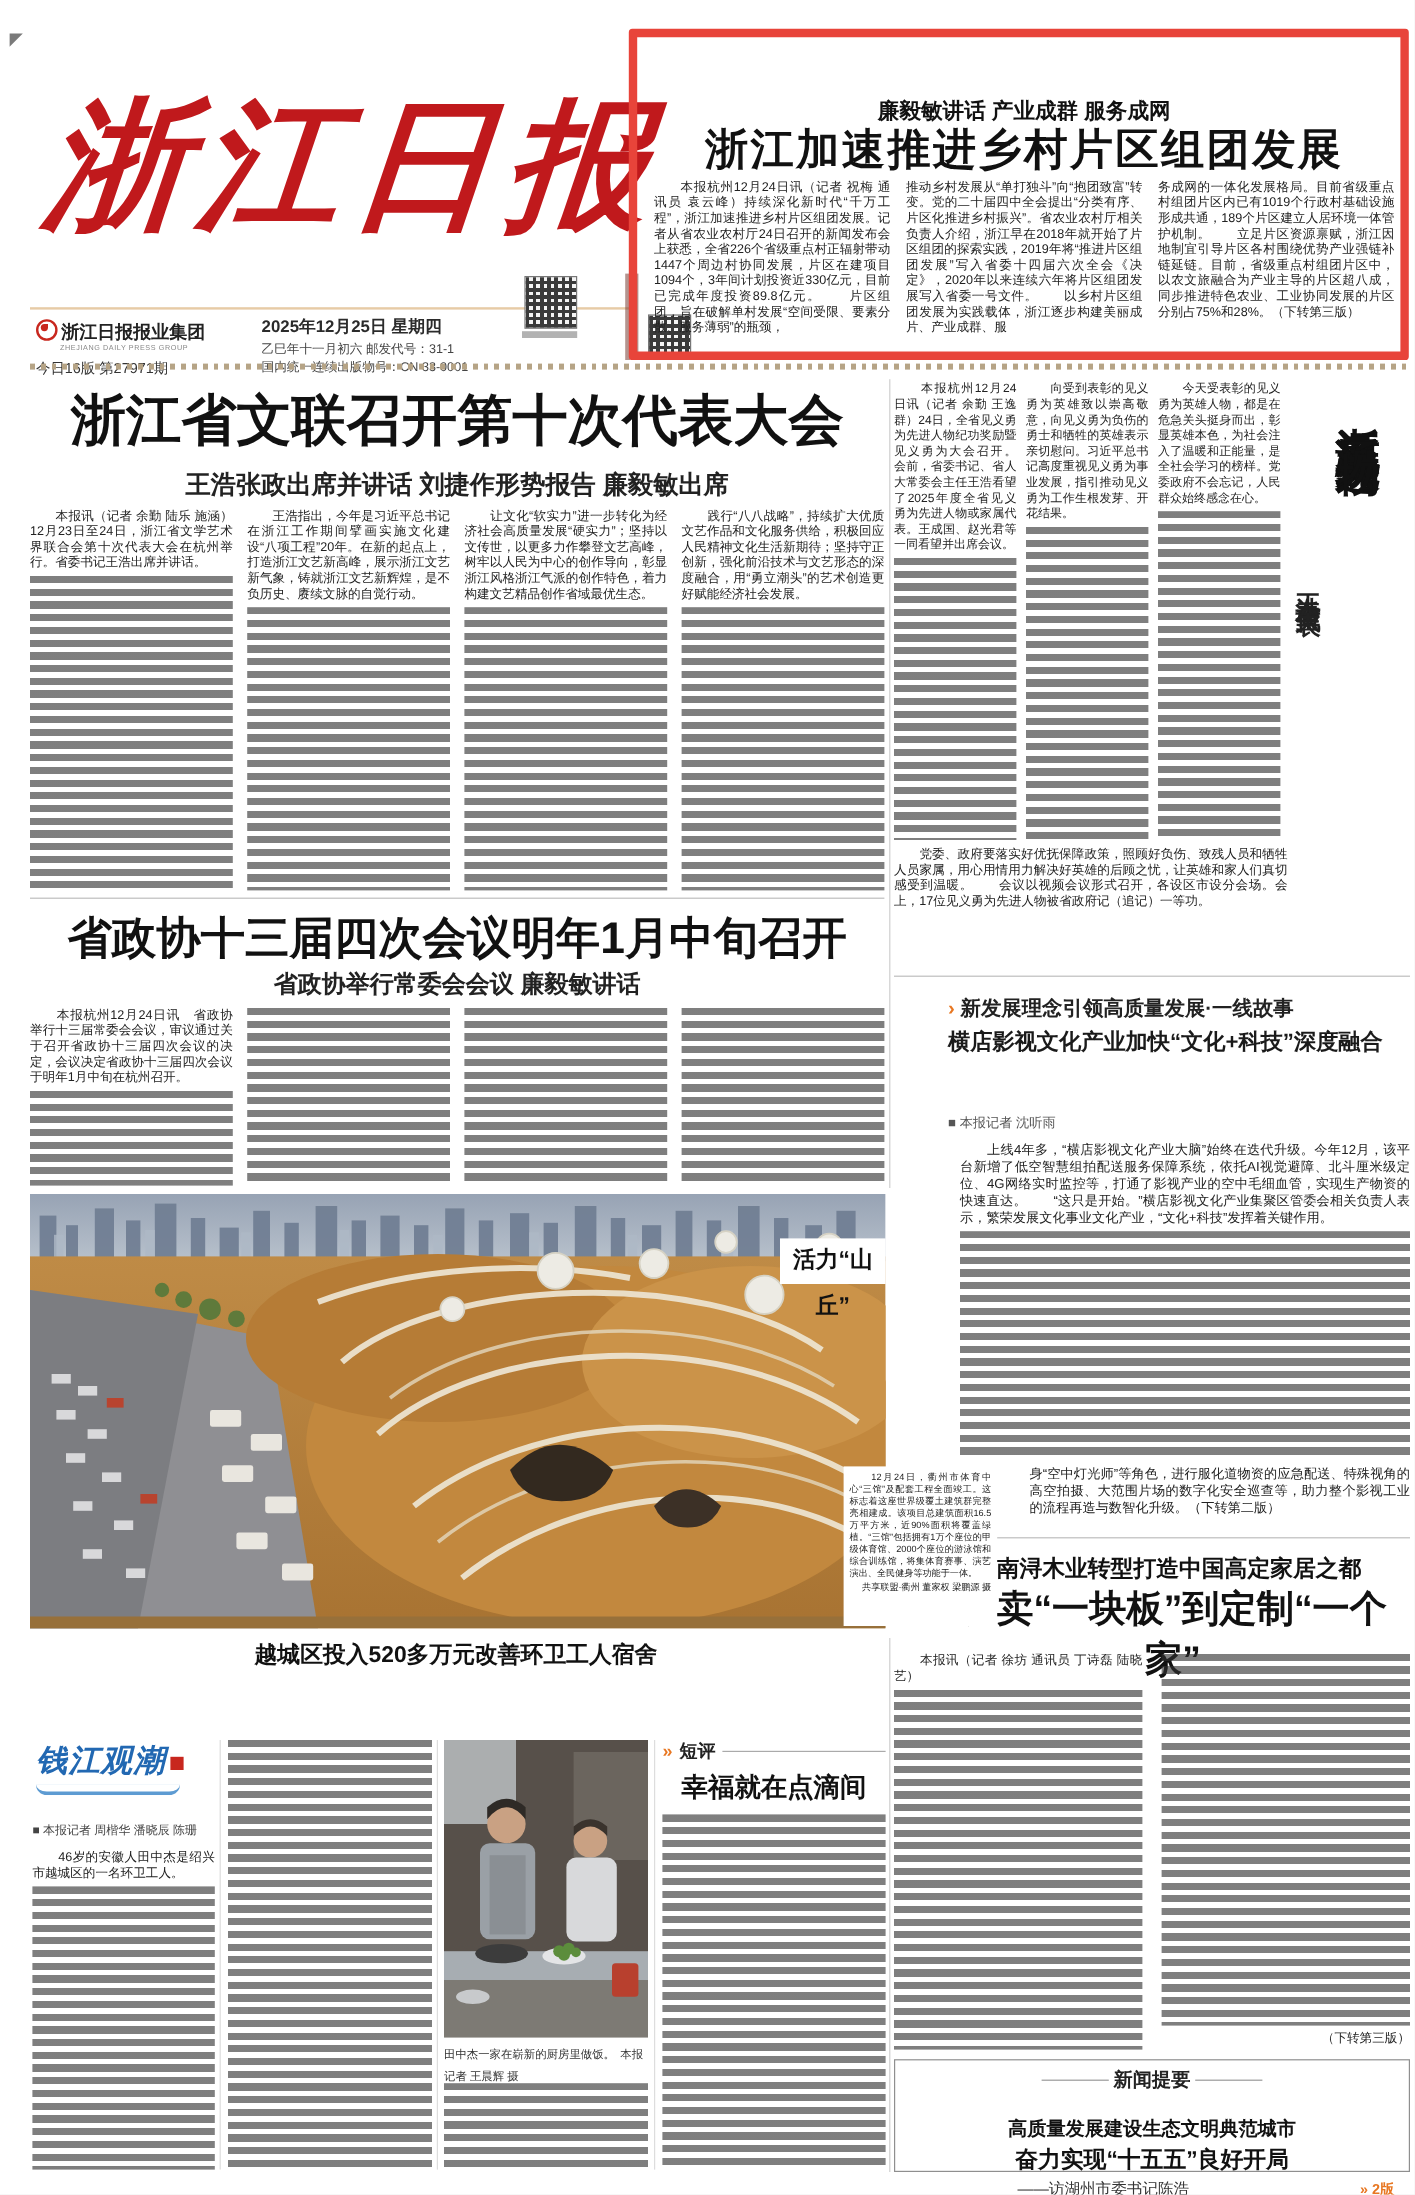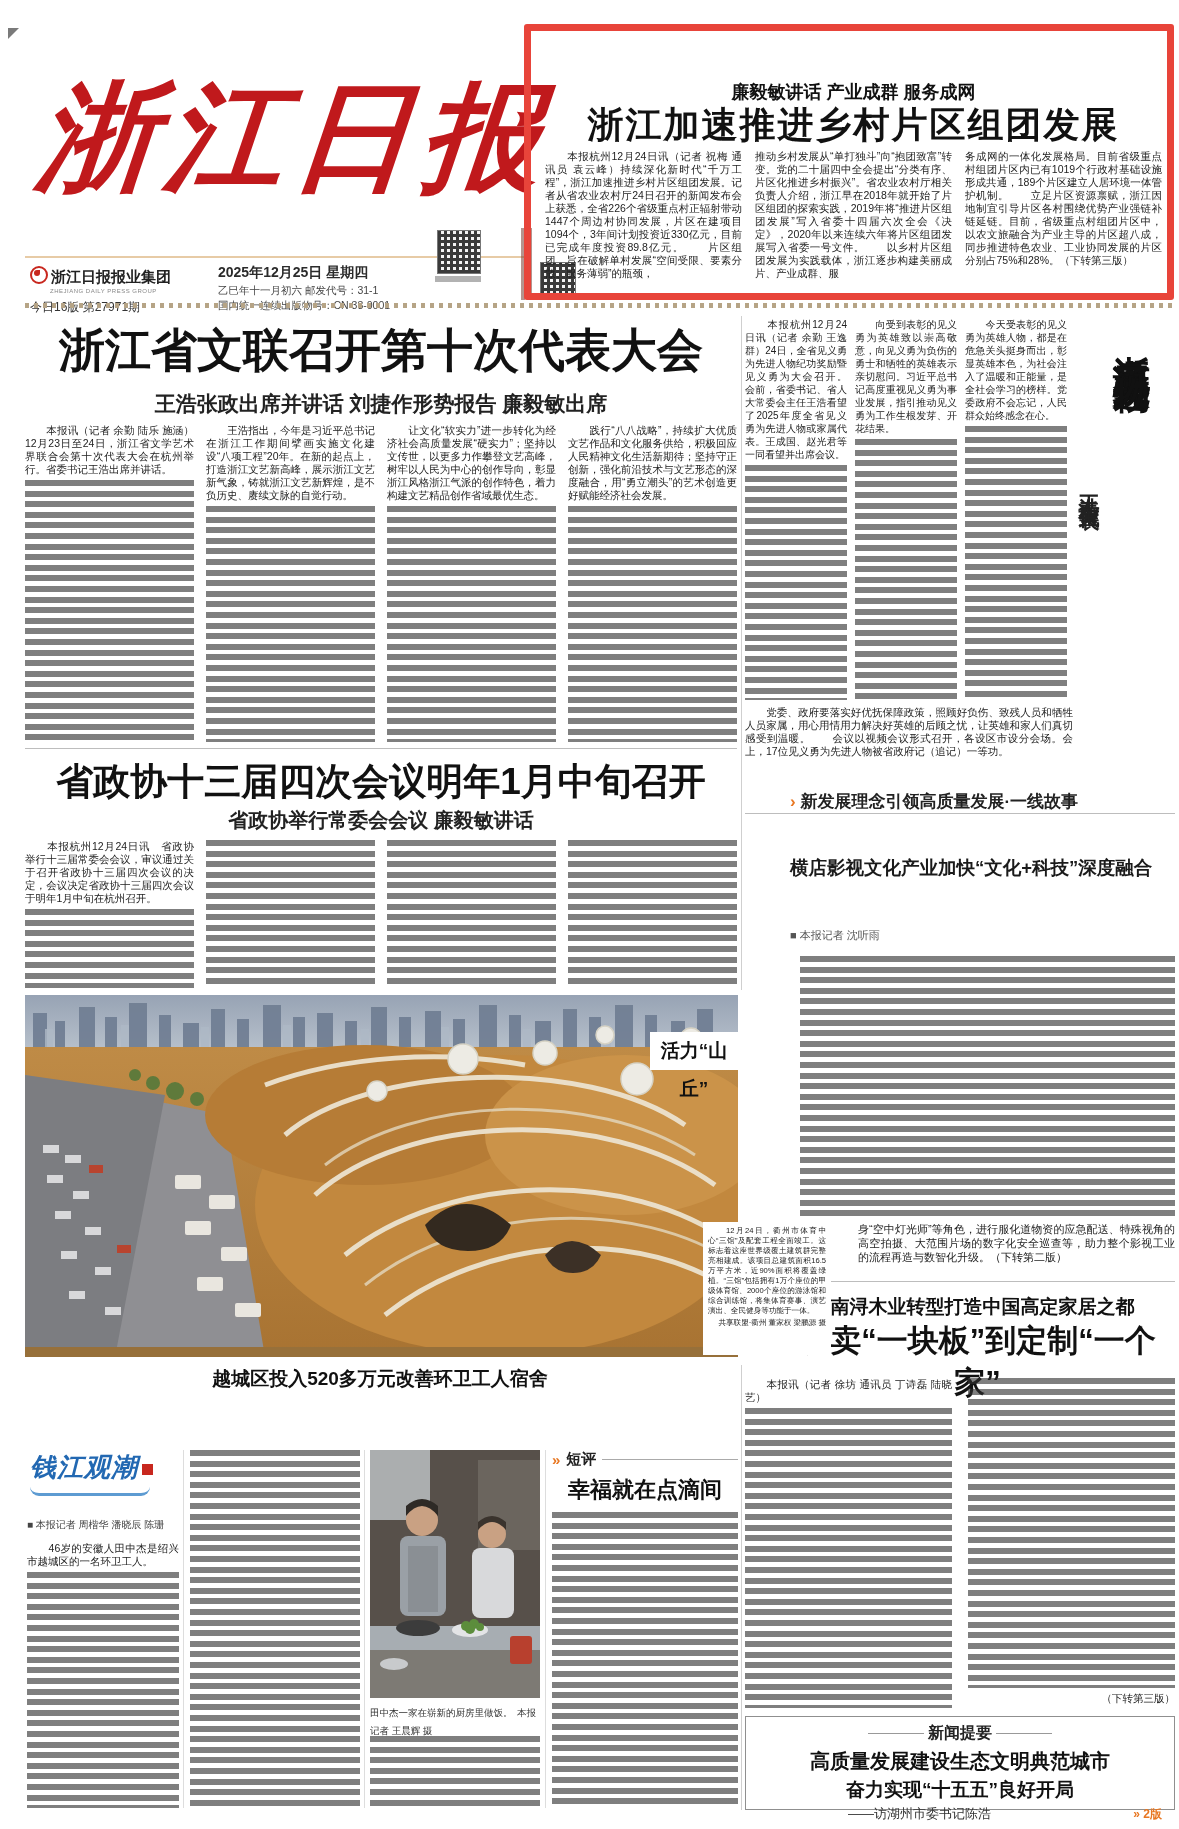--- a/index.html
+++ b/index.html
@@ -242,42 +242,43 @@
   <div class="abs colflex" style="left:965px;top:318px;width:102px;height:382px;">
     <p class="jtext" style="margin:0;font-size:10px;">　　今天受表彰的见义勇为英雄人物，都是在危急关头挺身而出，彰显英雄本色，为社会注入了温暖和正能量，是全社会学习的榜样。党委政府不会忘记，人民群众始终感念在心。</p>
     <div class="fill"></div>
   </div>
   <div class="abs vertical" style="left:1075px;top:478px;height:180px;font-size:21px;font-weight:bold;color:#222;letter-spacing:3px;">王浩看望代表</div>
   <div class="abs vertical hl" style="left:1106px;top:326px;height:482px;font-size:37px;letter-spacing:2px;">浙江表彰见义勇为先进人物</div>
   <div class="abs jtext" style="left:745px;top:706px;width:328px;height:100px;overflow:hidden;">　　党委、政府要落实好优抚保障政策，照顾好负伤、致残人员和牺牲人员家属，用心用情用力解决好英雄的后顾之忧，让英雄和家人们真切感受到温暖。　　会议以视频会议形式召开，各设区市设分会场。会上，17位见义勇为先进人物被省政府记（追记）一等功。</div>
 
   <div class="abs hrule" style="left:745px;top:813px;width:430px;"></div>
 
-  <div class="abs" style="left:790px;top:790px;width:385px;font-size:17px;font-weight:bold;color:#222;"><span class="kickarrow">›</span> <span>新发展理念引领高质量发展·一线故事</span></div>
+  <div class="abs" style="left:790px;top:829px;width:385px;font-size:17px;font-weight:bold;color:#222;"><span class="kickarrow">›</span> <span>新发展理念引领高质量发展·一线故事</span></div>
   <div class="abs" style="left:790px;top:855px;width:385px;font-size:18.5px;font-weight:bold;color:#1a1a1a;">横店影视文化产业加快“文化+科技”深度融合</div>
   <div class="abs" style="left:790px;top:928px;width:385px;font-size:11px;color:#555;">■ 本报记者 沈听雨</div>
   <div class="abs colflex" style="left:800px;top:952px;width:375px;height:264px;">
+    <p class="jtext" style="margin:0;font-size:11px;line-height:14px;">　　上线4年多，“横店影视文化产业大脑”始终在迭代升级。今年12月，该平台新增了低空智慧组拍配送服务保障系统，依托AI视觉避障、北斗厘米级定位、4G网络实时监控等，打通了影视产业的空中毛细血管，实现生产物资的快速直达。　　“这只是开始。”横店影视文化产业集聚区管委会相关负责人表示，繁荣发展文化事业文化产业，“文化+科技”发挥着关键作用。</p>
     <div class="fill"></div>
   </div>
   <div class="abs jtext" style="left:858px;top:1222px;width:317px;height:46px;overflow:hidden;font-size:11px;line-height:14px;">身“空中灯光师”等角色，进行服化道物资的应急配送、特殊视角的高空拍摄、大范围片场的数字化安全巡查等，助力整个影视工业的流程再造与数智化升级。（下转第二版）</div>
 
   <div class="abs hrule" style="left:745px;top:1281px;width:430px;"></div>
 
   <div class="abs ctr hl" style="left:790px;top:1294px;width:385px;font-size:19px;">南浔木业转型打造中国高定家居之都</div>
   <div class="abs ctr hl" style="left:780px;top:1320px;width:395px;font-size:31px;">从卖“一块板”到定制“一个家”</div>
   <div class="abs colflex" style="left:745px;top:1378px;width:207px;height:330px;">
     <p class="jtext" style="margin:0;">　　本报讯（记者 徐坊 通讯员 丁诗磊 陆晓艺）</p>
     <div class="fill"></div>
   </div>
   <div class="abs fill" style="left:968px;top:1378px;width:207px;height:310px;"></div>
   <div class="abs" style="left:1060px;top:1692px;width:115px;font-size:10.5px;text-align:right;color:#222;">（下转第三版）</div>
 
   <div class="abs briefbox" style="left:745px;top:1716px;width:430px;height:94px;padding:6px 12px;">
     <div class="ctr" style="font-size:16px;font-weight:bold;color:#222;"><span class="rule-sm"></span>&nbsp;<span>新闻提要</span>&nbsp;<span class="rule-sm"></span></div>
-    <div class="ctr hl" style="font-size:20px;margin-top:4px;">高质量发展建设生态文明典范城市</div>
+    <div class="ctr hl" style="font-size:16px;margin-top:20px;">高质量发展建设生态文明典范城市</div>
     <div class="ctr hl" style="font-size:19px;margin-top:2px;">奋力实现“十五五”良好开局</div>
     <div style="display:flex;justify-content:space-between;align-items:center;margin-top:2px;">
       <span style="font-size:13px;color:#333;margin-left:90px;">——访湖州市委书记陈浩</span>
       <span style="font-size:12px;font-weight:bold;color:#e87722;"><span class="kickarrow">»</span> <span>2版</span></span>
     </div>
   </div>
 
   <div class="abs vrule" style="left:741px;top:1365px;height:445px;"></div>
   <div class="abs ctr hl" style="left:60px;top:1366px;width:640px;font-size:19px;">越城区投入520多万元改善环卫工人宿舍</div>
 

